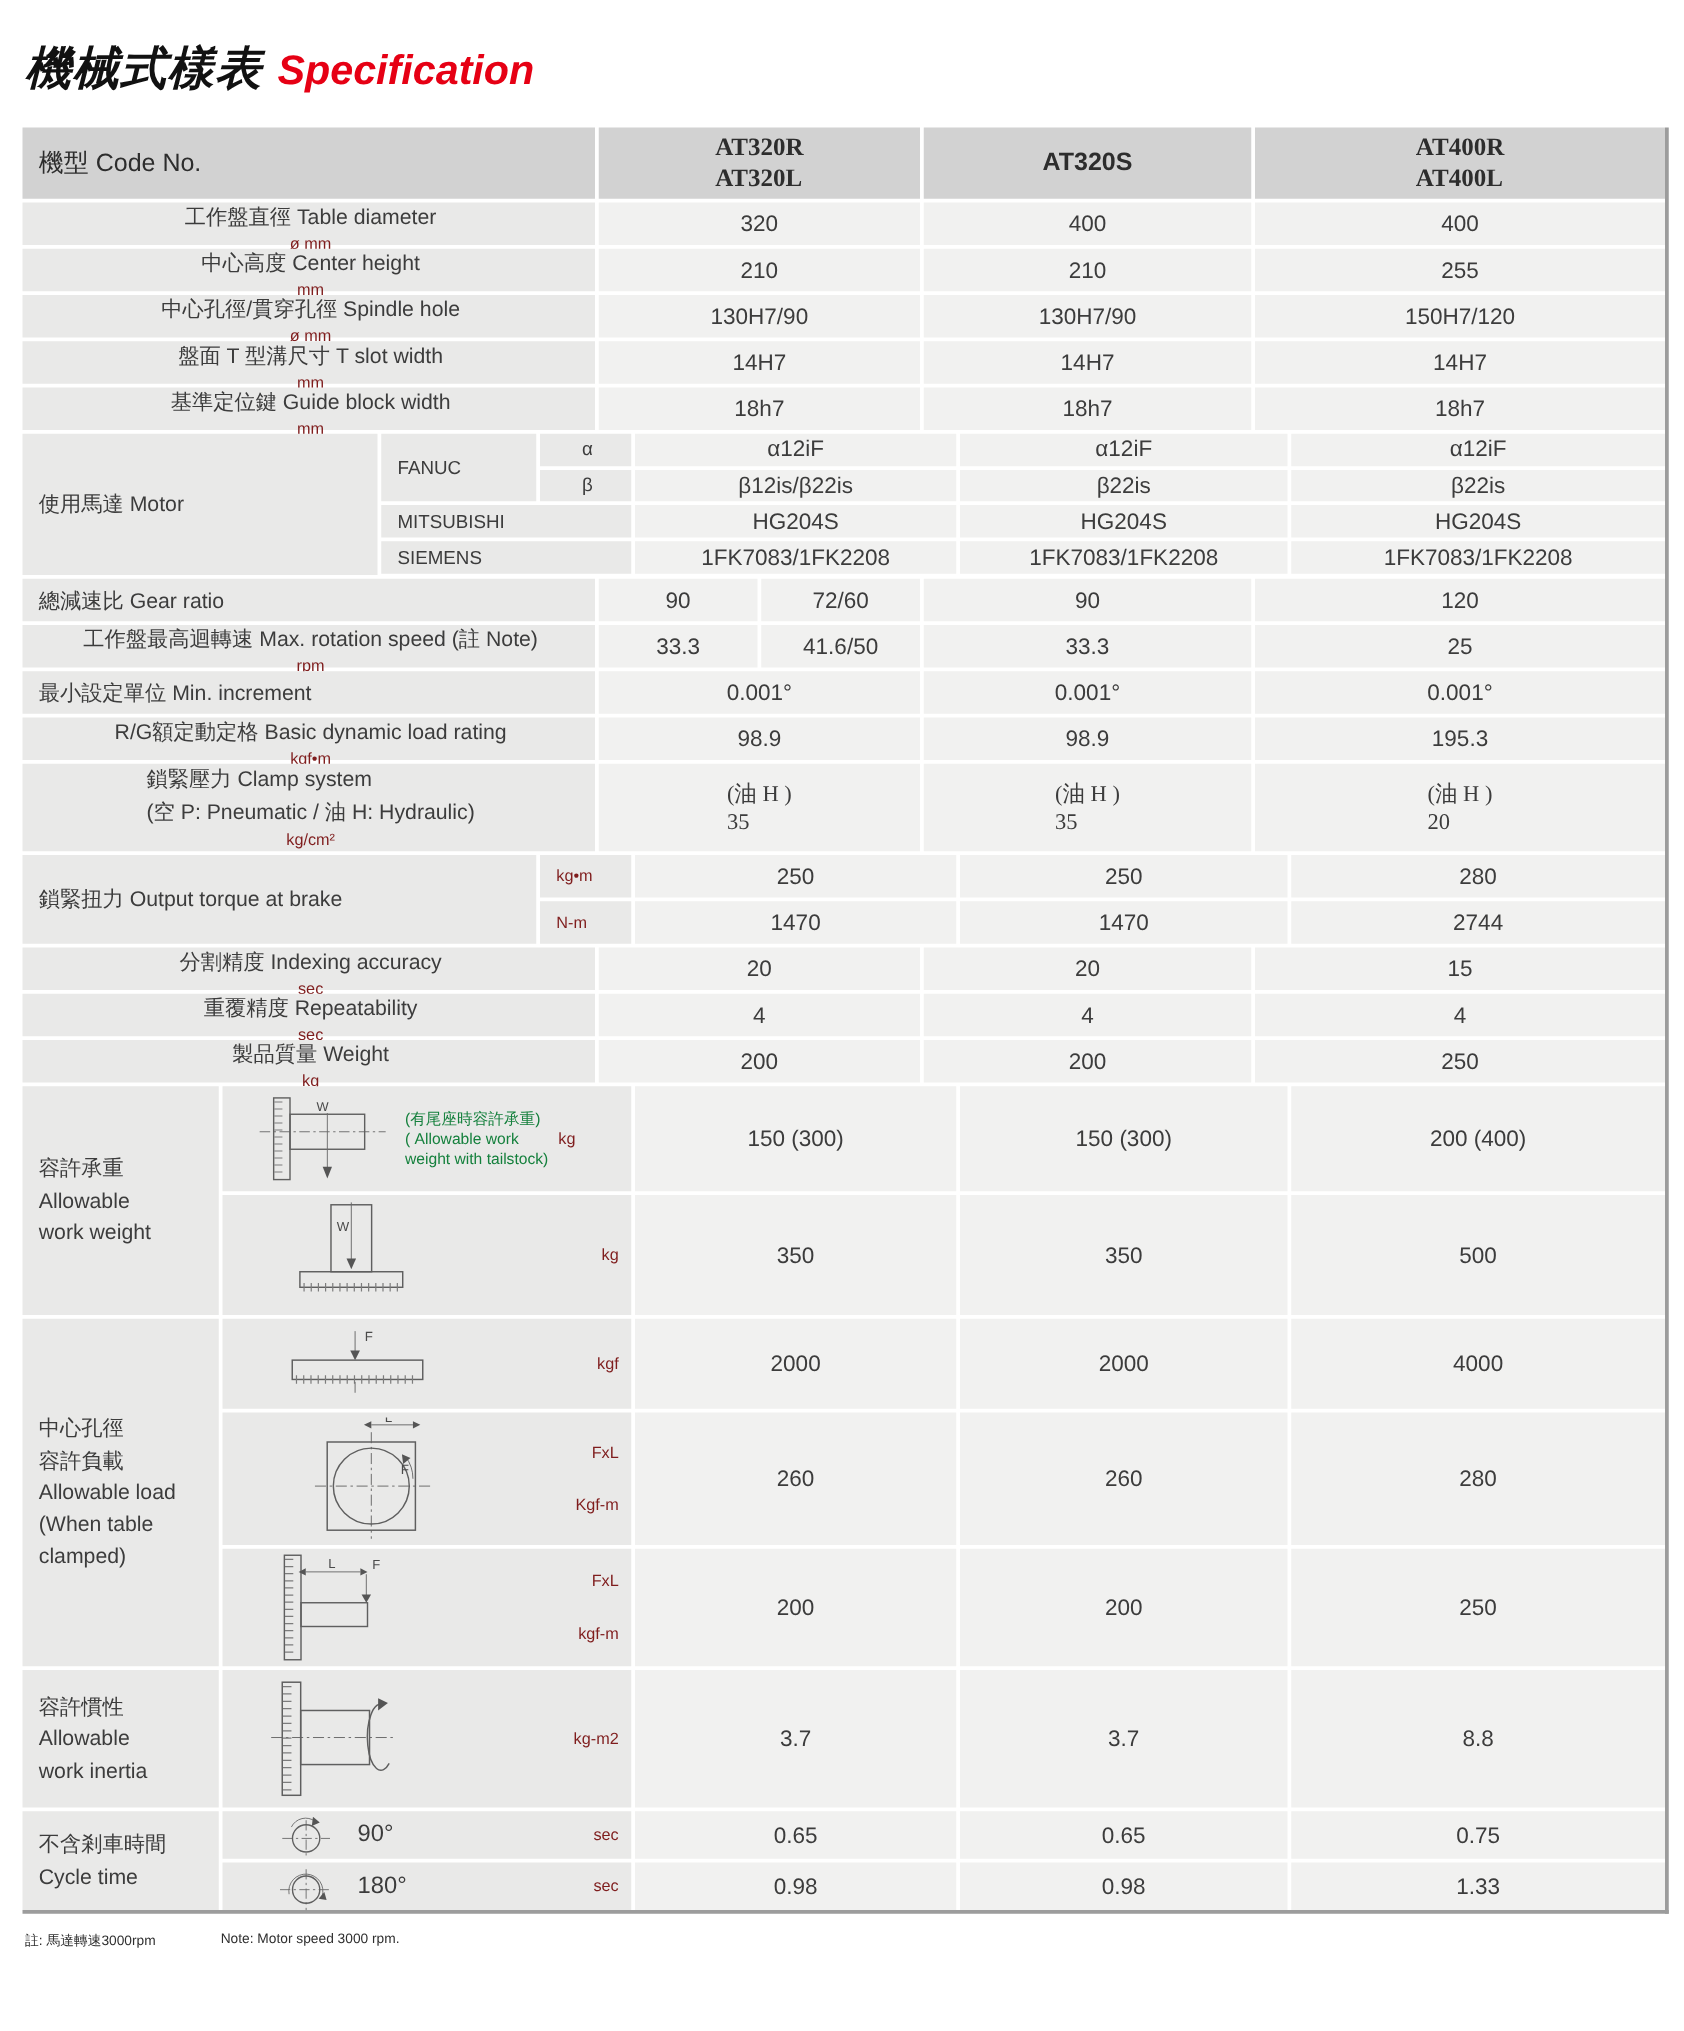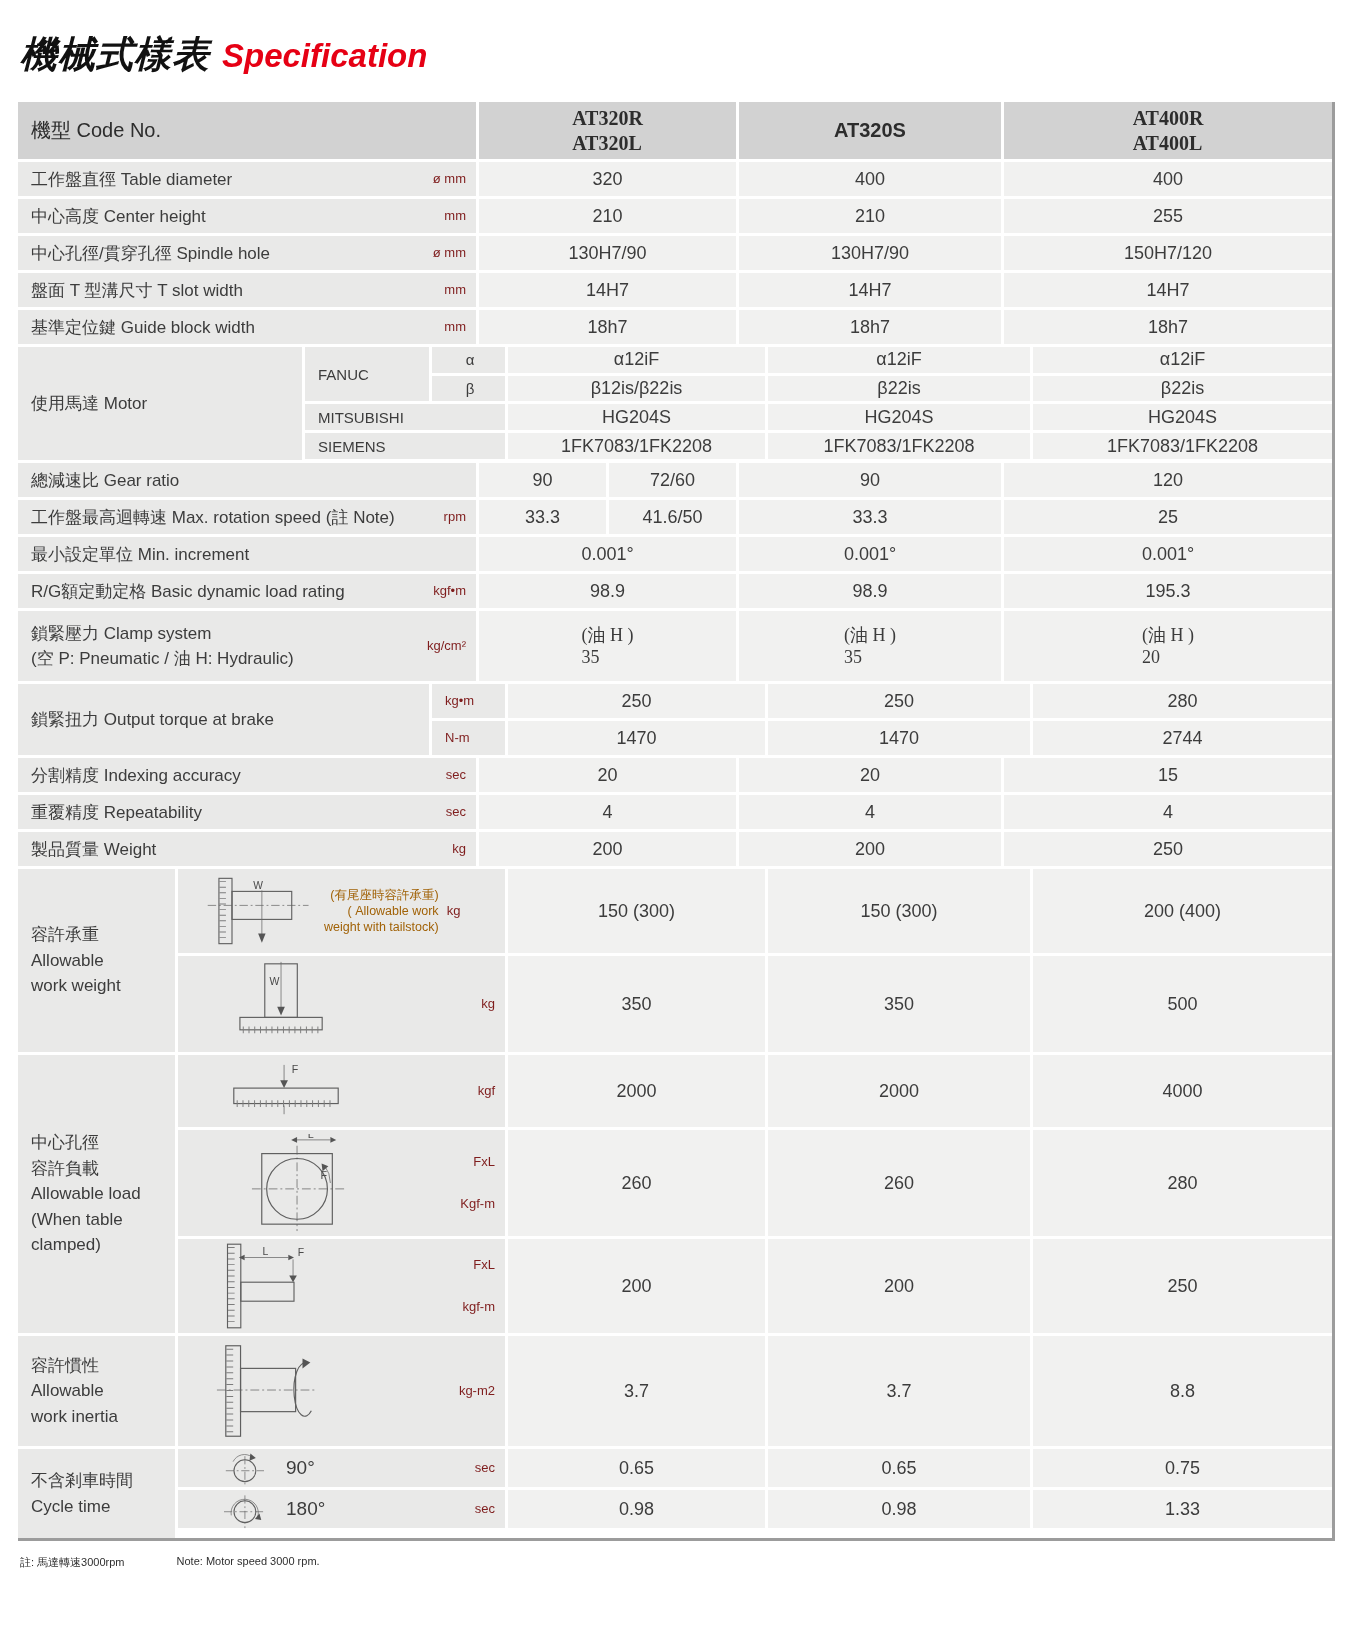--- a/index.html
+++ b/index.html
@@ -10,21 +10,21 @@
   .title .zh{font-size:37px;font-weight:bold;font-style:italic;color:#111;letter-spacing:1px;}
   .title .en{font-size:33px;font-weight:bold;font-style:italic;color:#e60014;}
   
   .tbl{width:1314px;display:flex;flex-direction:column;gap:3px;
        border-right:3px solid #9c9c9c;border-bottom:3px solid #9c9c9c;}
   .trow{display:flex;gap:3px;align-items:stretch;}
   .tcol{display:flex;flex-direction:column;gap:3px;}
   .c{background:#f1f1f0;display:flex;align-items:center;justify-content:center;
      font-size:18px;box-sizing:border-box;min-height:100%;}
   .lc{background:#e9e9e8;justify-content:flex-start;padding:0 10px 0 13px;font-size:17px;}
-  .lu{justify-content:space-between;}
+  .lu{justify-content:space-between;flex-direction:column;}
   .ru{}
   .hc{background:#d2d2d2;color:#2d2d2d;}
   .bold{font-weight:bold;}
   .pre{white-space:pre-line;text-align:left;line-height:1.25;font-family:Liberation Serif, serif;}
   .prel{white-space:pre-line;line-height:1.5;}
   .unit{font-size:13px;color:#7f1d1d;text-align:right;white-space:pre-line;line-height:1.6;}
   .unit.sp{line-height:3.2;}
   .small{font-size:15px;}
   .hdr{font-size:20px;}
   
@@ -32,21 +32,21 @@
   .w73{width:73px;flex:none}.w257{width:257px;flex:none}.w127{width:127px;flex:none}
   .w262{width:262px;flex:none}.wfill{flex:1}.w157{width:157px;flex:none}
   .w327{width:327px;flex:none}.w200{width:200px;flex:none}.w411{width:411px;flex:none}
   
   .h57{height:57px}.h34{height:34px}.h26{height:26px}.h55{height:54px}.h70{height:70px}
   .h84{height:84px}.h96{height:96px}.h72{height:72px}.h106{height:106px}.h94{height:94px}
   .h110{height:110px}.h38{height:38px}.h113{height:113px}.h71{height:71px}
   
   .diag{display:flex;align-items:center;gap:8px;padding:4px 10px 4px 26px;}
   .diag .spacer{flex:1;}
-  .note{font-size:12.5px;white-space:pre-line;line-height:1.3;color:#a16207;text-align:right;}
+  .note{font-size:12.5px;white-space:pre-line;line-height:1.3;color:#15803d;}
   svg{display:block;}
   svg .ln{stroke:#5f5f5f;stroke-width:1.2;fill:none;}
   svg .thin{stroke:#6a6a6a;stroke-width:0.8;fill:none;}
   svg .dash{stroke-dasharray:9 3 2 3;}
   svg .tick2{stroke:#7c7c7c;stroke-width:7;stroke-dasharray:1 5;fill:none;}
   svg .ah{fill:#555;stroke:none;}
   svg text{font-family:"Liberation Sans",sans-serif;font-size:11px;fill:#4a4a4a;stroke:none;}
   .degl{font-size:19px;margin-left:10px;}
   
   .footer{display:flex;gap:52px;margin:14px 0 0 2px;font-size:11px;color:#2f2f2f;}
@@ -390,21 +390,21 @@
           <polygon class="ah" points="90,15 98,19 90,25"></polygon>
         </svg>
         <span class="spacer"></span>
         <span class="unit">kg-m2</span>
       </div>
       <div class="c w257">3.7</div>
       <div class="c w262">3.7</div>
       <div class="c wfill">8.8</div>
     </div>
 
-    <div class="trow" style="height:89px">
+    <div class="trow" style="height:79px">
       <div class="c lc w157 prel">不含剎車時間
 Cycle time</div>
       <div class="tcol wfill">
         <div class="trow h38">
           <div class="c lc w327 diag" style="padding-left:42px">
             <svg width="48" height="40" viewBox="0 0 50 44">
               <line class="dash thin" x1="5" y1="25" x2="47" y2="25"></line>
               <line class="dash thin" x1="26" y1="9" x2="26" y2="42"></line>
               <circle class="ln" cx="26" cy="25" r="12" fill="#f7f7f6"></circle>
               <path class="thin" d="M 13 15 A 14 14 0 0 1 34 10"></path>

